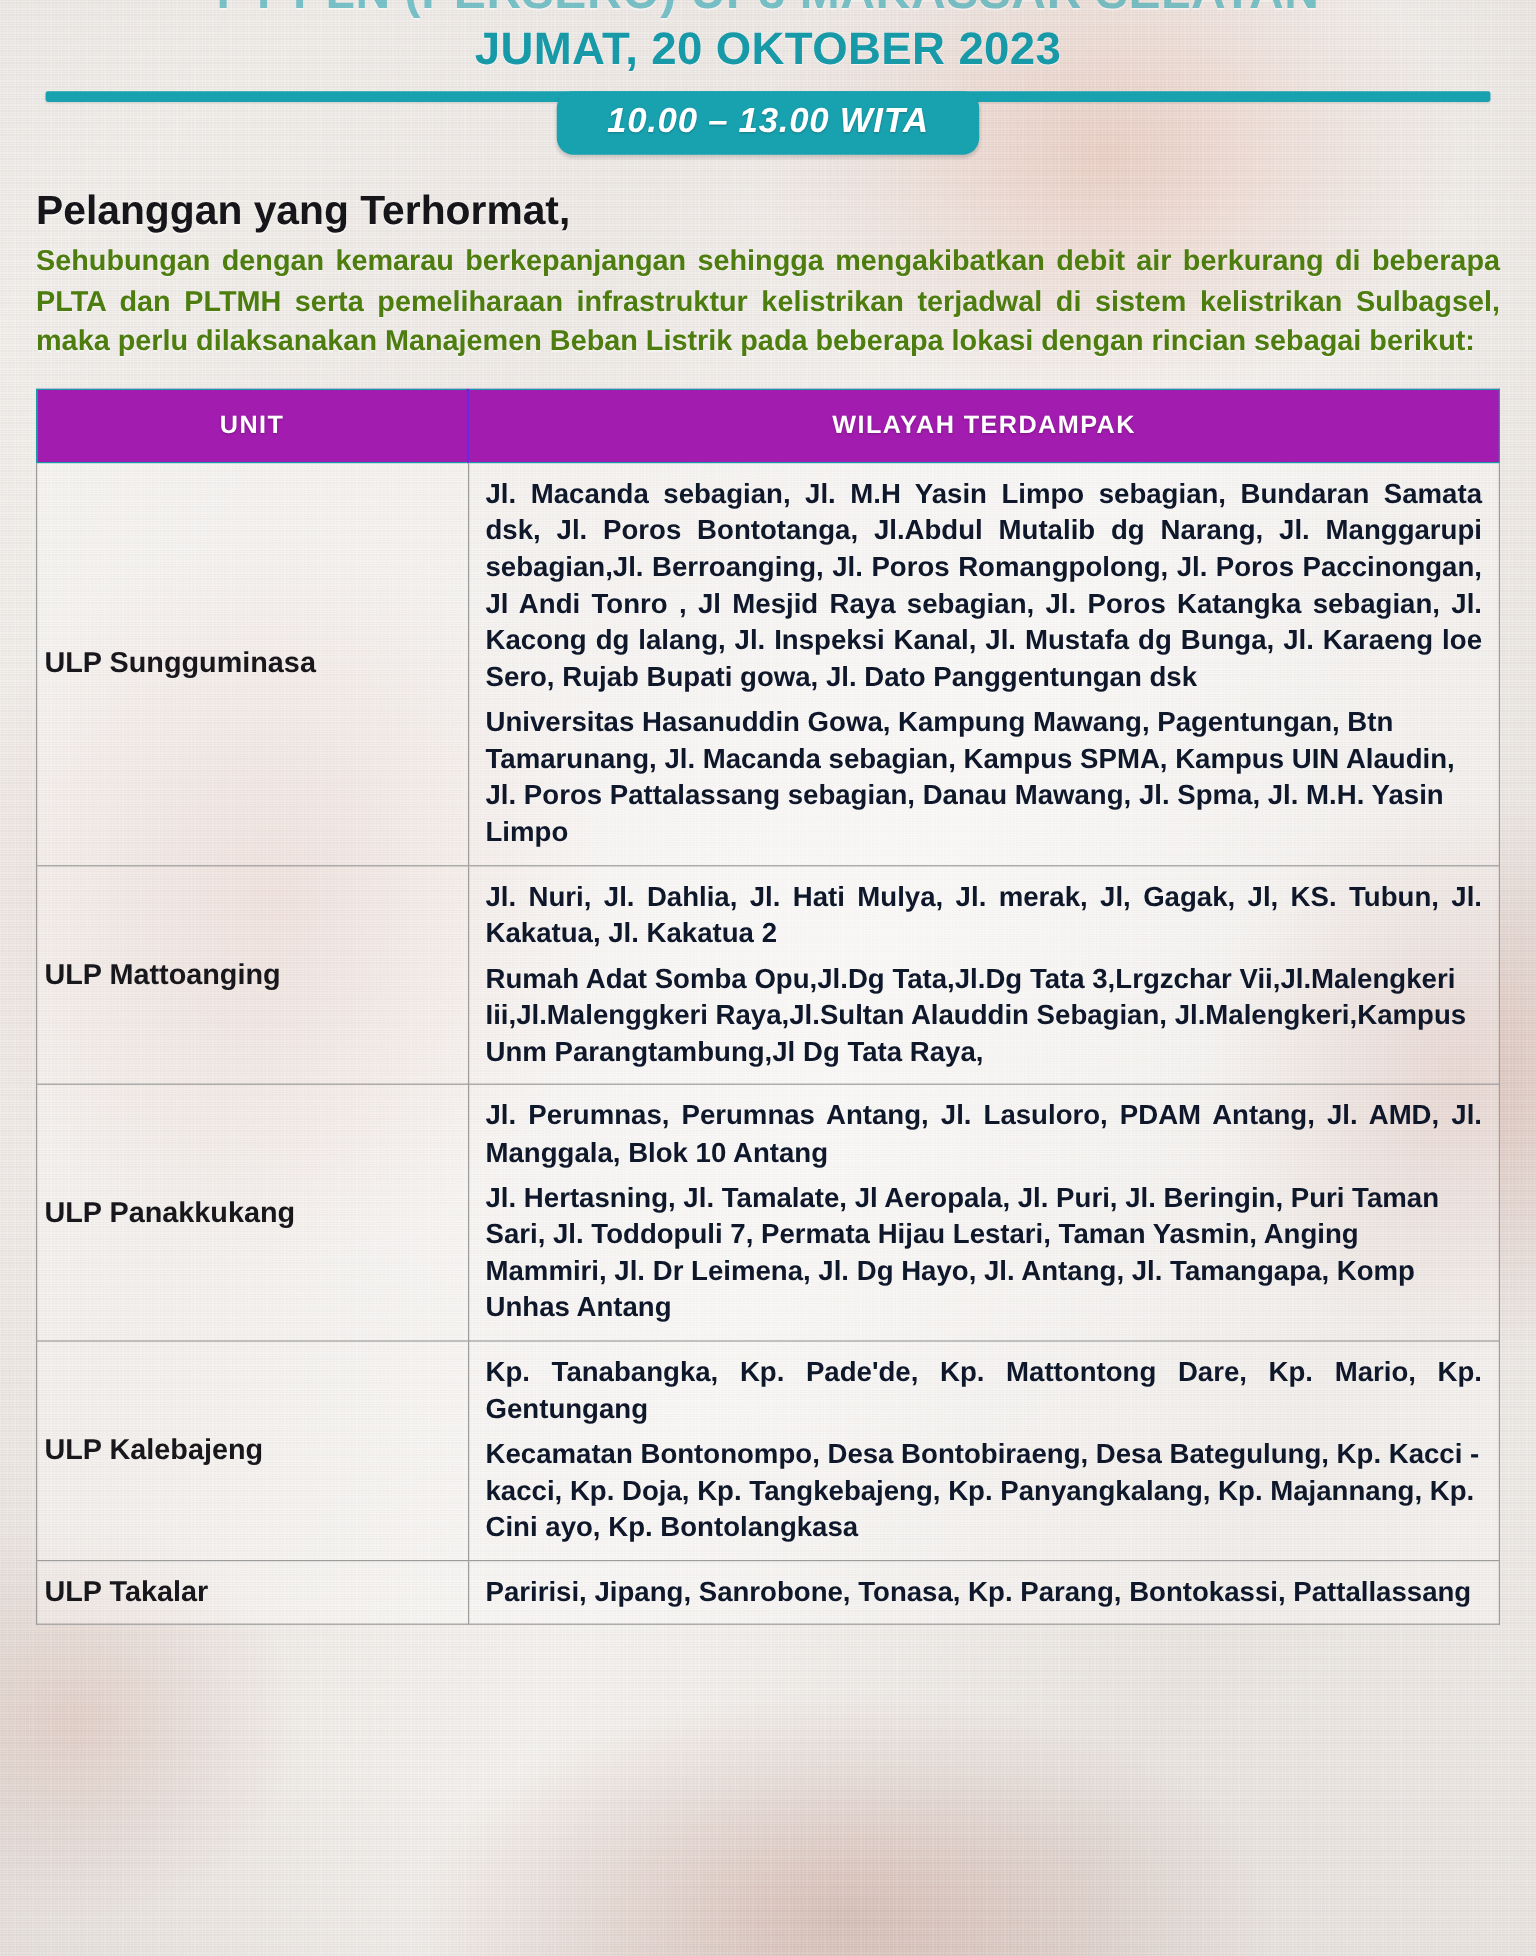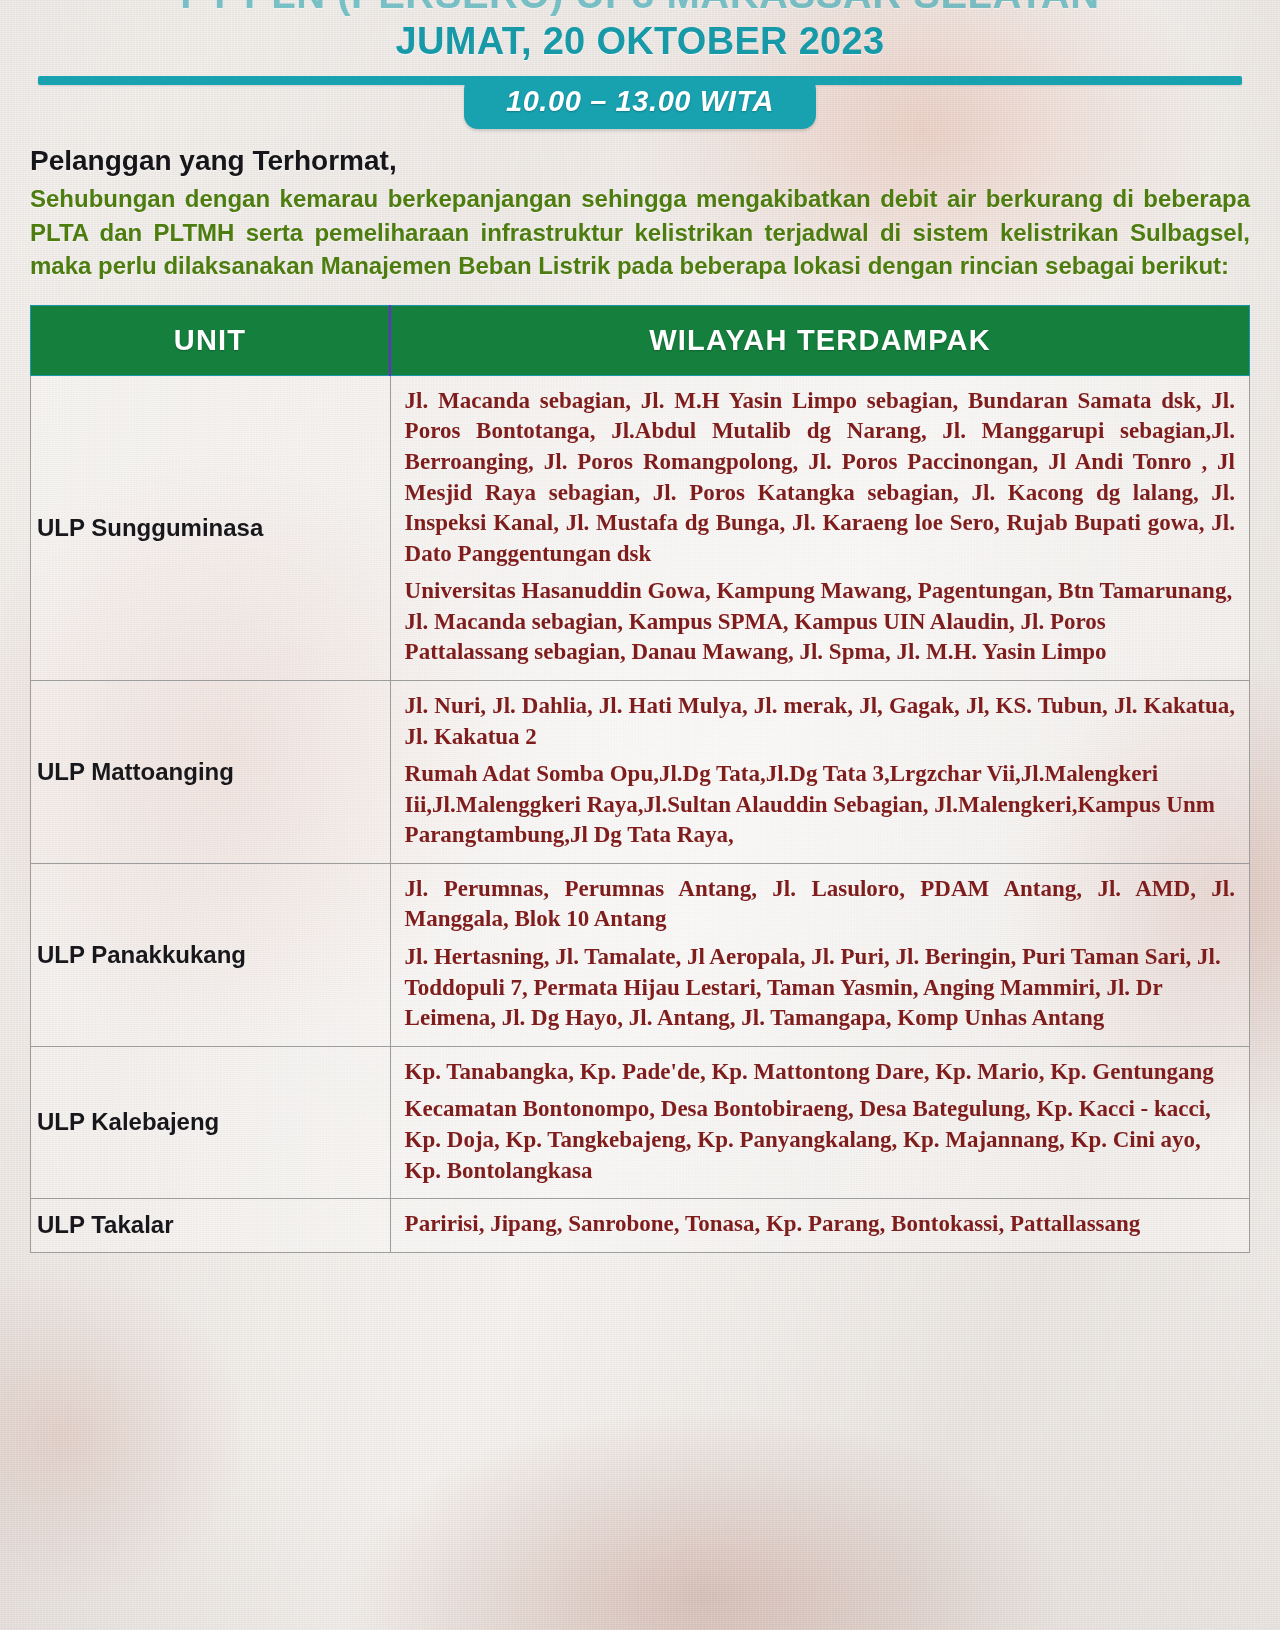--- a/index.html
+++ b/index.html
@@ -66,58 +66,57 @@
     padding:9px 42px 11px 42px;
     border-radius:14px;
     text-shadow:0 1px 2px rgba(0,0,0,.25);
     box-shadow:0 2px 3px rgba(0,0,0,.15);
     font-style:italic;
   }
 
   
   .body-copy{ padding:16px 30px 0 30px; }
   .salutation{
-    font-size:28px;font-weight:bold;color:#16161a;margin:0 0 5px 0;
+    font-size:34px;font-weight:bold;color:#16161a;margin:12px 0 5px 0;
     text-shadow:0 1px 0 rgba(255,255,255,.5);
   }
   .para{
     font-size:24px;font-weight:bold;color:#4d7c0f;line-height:1.40;
     text-align:justify;margin:0;
     text-shadow:0 1px 0 rgba(255,255,255,.45);
   }
 
   
   .tbl-wrap{ padding:22px 30px 0 30px; }
   table{
     width:100%;border-collapse:collapse;
     table-layout:fixed;
     background:rgba(255,255,255,.30);
   }
   th,td{ border:1px solid #9c9c9c; vertical-align:middle; }
   thead th{
-    background:#15803d;color:#fff;
-    font-size:29px;font-weight:bold;letter-spacing:1.2px;
+    background:#a21caf;color:#fff;
+    font-size:21px;font-weight:bold;letter-spacing:1.2px;
     padding:18px 6px;
     text-align:center;
     border-color:#1899a7;
     text-shadow:0 1px 2px rgba(0,0,0,.25);
   }
   thead th.sep{ border-left:2px solid #6d28d9; }
   col.c-unit{ width:29.5%; }
   col.c-area{ width:70.5%; }
   td.unit{
     text-align:left;
     font-size:24px;font-weight:bold;color:#18181c;
     padding:8px 6px;
   }
   td.area{
     padding:10px 14px 12px 14px;
-    font-size:23px;font-weight:bold;color:#7f1d1d;
+    font-size:23px;font-weight:bold;color:#0f172a;
     line-height:1.33;
-    font-family:Liberation Serif, serif;
   }
   td.area p{ margin:0 0 7px 0; text-align:justify; }
   td.area p:last-child{ margin-bottom:0; }
   td.area p.nojust{ text-align:left; }
 </style>
 </head>
 <body>
 
 <div id="bg"></div>
 <div id="grain"></div>

